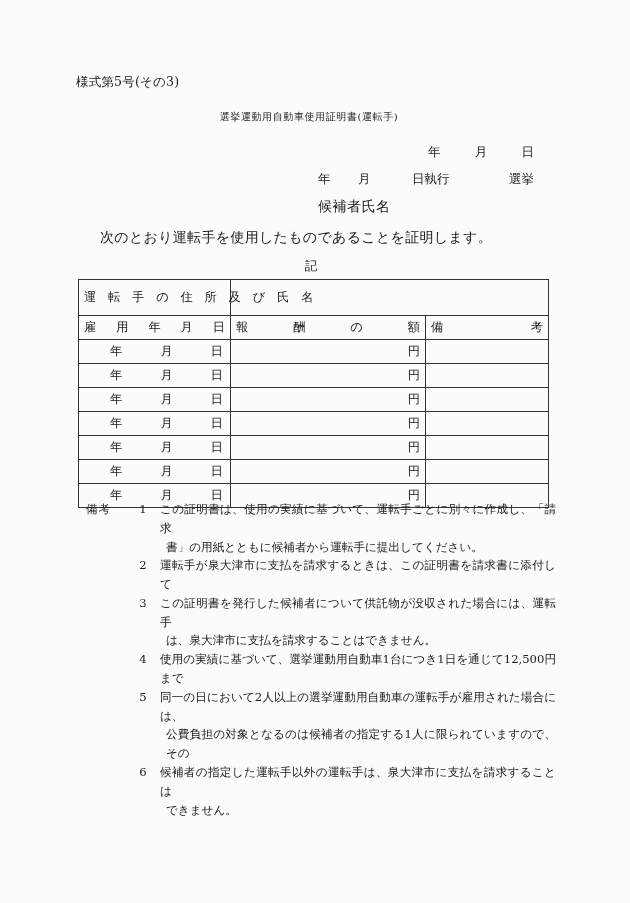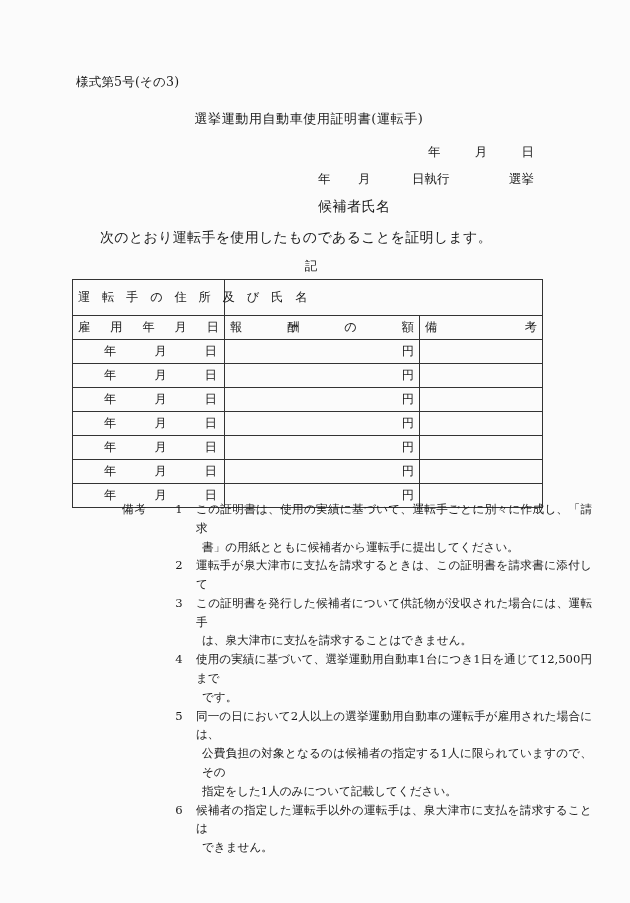--- a/index.html
+++ b/index.html
@@ -30,21 +30,21 @@
     white-space: nowrap;
   }
 
   
   .doc-title {
     position: absolute;
     left: 0;
     right: 0;
     top: 110px;
     text-align: center;
-    font-size: 13px;
+    font-size: 10px;
     letter-spacing: 0.6px;
     padding-right: 12px;
   }
 
   
   .date-line {
     position: absolute;
     top: 144px;
     left: 428px;
     width: 106px;
@@ -90,21 +90,21 @@
     right: 0;
     top: 258px;
     text-align: center;
     font-size: 12.5px;
     padding-right: 8px;
   }
 
   
   .form-table {
     position: absolute;
-    left: 72px;
+    left: 78px;
     top: 279px;
     width: 470px;
     border-collapse: collapse;
     table-layout: fixed;
     font-size: 12.2px;
   }
   .form-table td {
     border: 1px solid #333;
     height: 23px;
     padding: 0 5px;
@@ -138,21 +138,20 @@
   }
 
   
   .notes {
     position: absolute;
     left: 86px;
     top: 500px;
     width: 470px;
     font-size: 11.6px;
     line-height: 1.62;
-    margin-left: 36px;
   }
   .notes-label {
     position: absolute;
     left: 0;
     top: 0;
     letter-spacing: 1px;
     white-space: nowrap;
   }
   .note-item {
     display: flex;
@@ -351,30 +350,28 @@
         <div class="note-body">
           <p>この証明書を発行した候補者について供託物が没収された場合には、運転手</p>
           <p class="cont">は、泉大津市に支払を請求することはできません。</p>
         </div>
       </div>
 
       <div class="note-item">
         <div class="note-num">4</div>
         <div class="note-body">
           <p>使用の実績に基づいて、選挙運動用自動車1台につき1日を通じて12,500円まで</p>
-          <p class="cont">です。</p>
         </div>
       </div>
 
       <div class="note-item">
         <div class="note-num">5</div>
         <div class="note-body">
           <p>同一の日において2人以上の選挙運動用自動車の運転手が雇用された場合には、</p>
           <p class="cont">公費負担の対象となるのは候補者の指定する1人に限られていますので、その</p>
-          <p class="cont">指定をした1人のみについて記載してください。</p>
         </div>
       </div>
 
       <div class="note-item">
         <div class="note-num">6</div>
         <div class="note-body">
           <p>候補者の指定した運転手以外の運転手は、泉大津市に支払を請求することは</p>
           <p class="cont">できません。</p>
         </div>
       </div>

